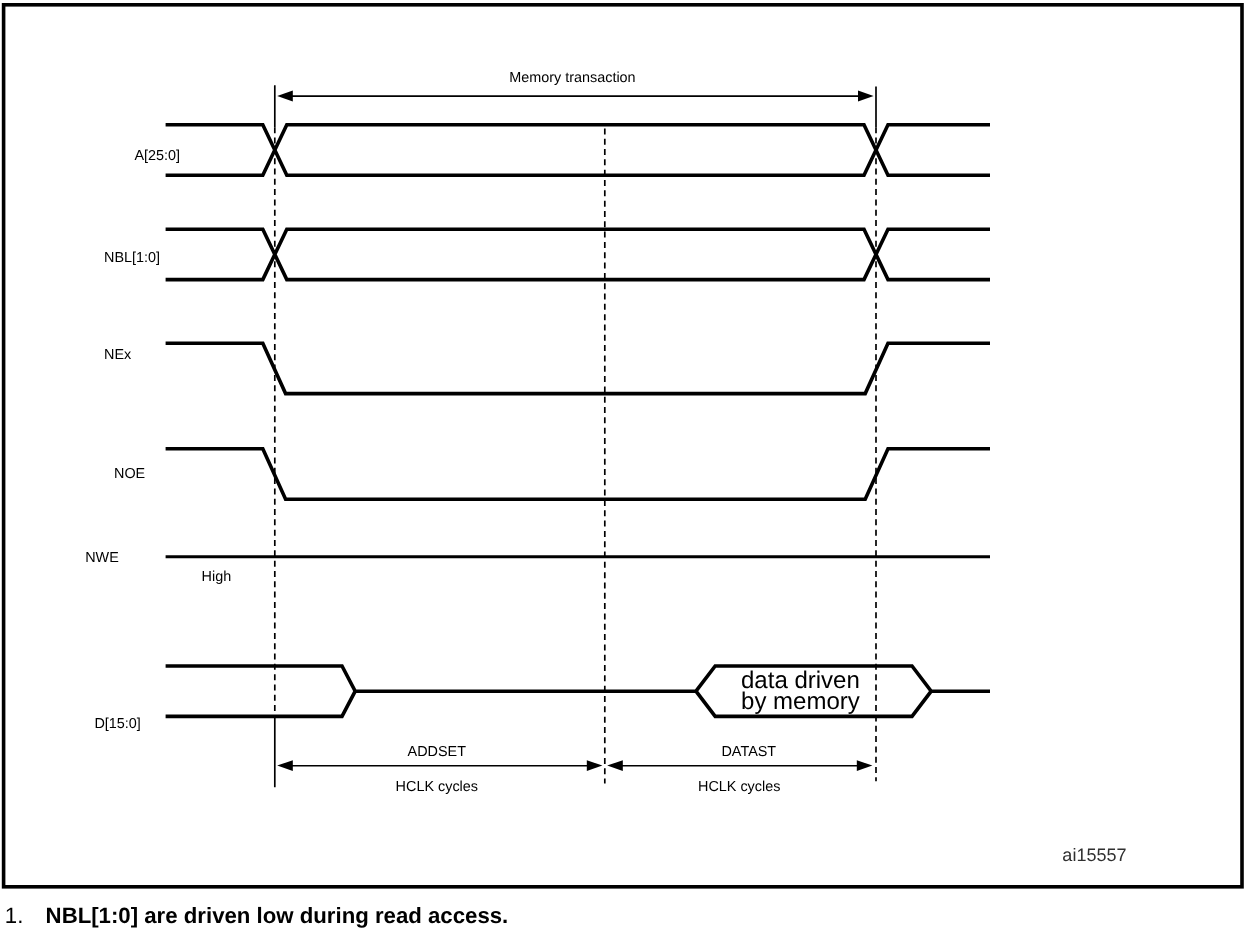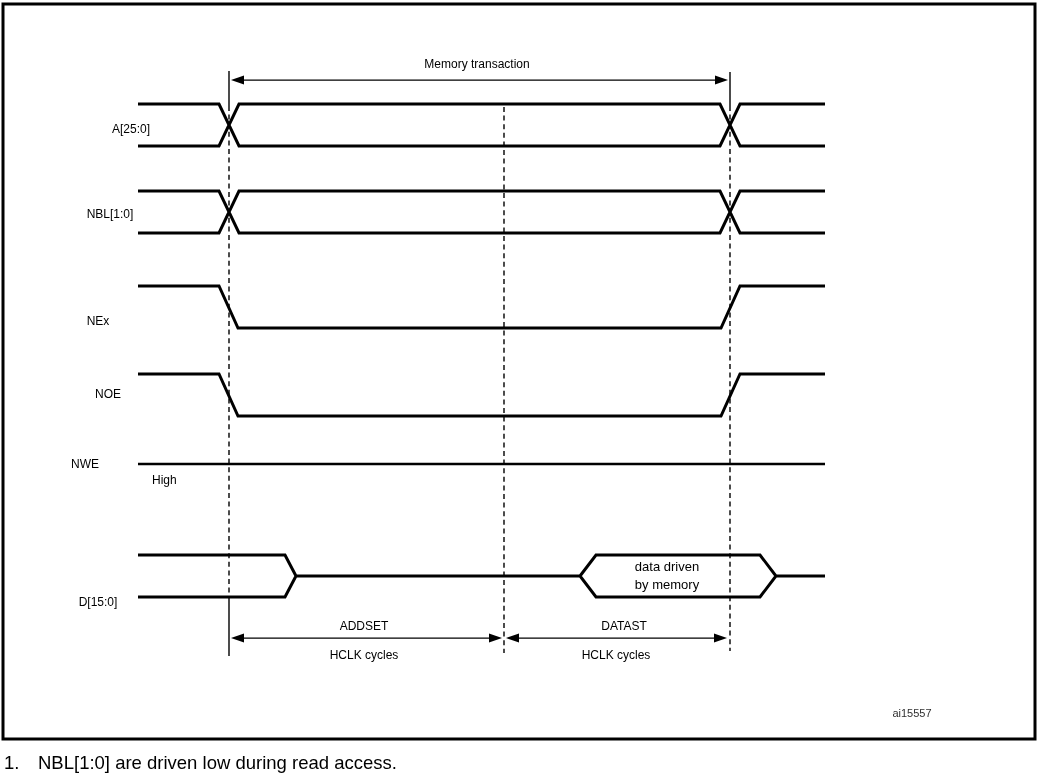--- a/index.html
+++ b/index.html
@@ -8,32 +8,32 @@
     font-family:"Liberation Sans",sans-serif;color:#000;overflow:hidden;
   }
   .stage svg{position:absolute;left:0;top:0;}
   .lbl{
     position:absolute;transform:translate(-50%,-50%);
     font-size:12px;line-height:1.1;white-space:nowrap;color:#000;
   }
   .lbl.left-anchor{transform:translate(0,-50%);}
   .hexnote{
     position:absolute;transform:translate(-50%,-50%);
-    font-size:13px;line-height:18px;text-align:center;white-space:nowrap;
+    font-size:20px;line-height:18px;text-align:center;white-space:nowrap;
   }
   .figid{
     position:absolute;transform:translate(-50%,-50%);
-    font-size:11px;color:#303030;white-space:nowrap;
+    font-size:15px;color:#303030;white-space:nowrap;
   }
   .footnote{
     position:absolute;top:752px;left:0;width:1039px;
     font-size:18.5px;white-space:nowrap;
   }
   .footnote .num{position:absolute;left:4px;top:0;}
-  .footnote .txt{position:absolute;left:38px;top:0;}
+  .footnote .txt{position:absolute;left:38px;top:0;font-weight:bold;}
 </style>
 </head>
 <body>
 
 <div class="stage">
 
   <svg width="1039" height="776" viewBox="0 0 1039 776">
 
     <rect x="3" y="4" width="1032" height="735" fill="none" stroke="#000" stroke-width="3"></rect>
 
@@ -70,26 +70,26 @@
       <path d="M138 374 H219 L238 416 H721 L740 374 H825"></path>
       <path d="M138 464 H825" stroke-width="2.6"></path>
       <path d="M138 555 H285 L296 576 L285 597 H138 M296 576 H580 M580 576 L596 555 H760 L776 576 L760 597 H596 Z M776 576 H825"></path>
     </g>
   </svg>
 
   <div class="lbl" style="left:477px;top:65px;">Memory transaction</div>
 
   <div class="lbl" style="left:87px;top:130px;margin-left:44px;">A[25:0]</div>
   <div class="lbl" style="left:98px;top:215px;margin-left:12px;">NBL[1:0]</div>
-  <div class="lbl" style="left:98px;top:322px;">NEx</div>
+  <div class="lbl" style="left:98px;top:296px;">NEx</div>
   <div class="lbl" style="left:108px;top:395px;">NOE</div>
   <div class="lbl" style="left:85px;top:465px;">NWE</div>
   <div class="lbl" style="left:98px;top:603px;">D[15:0]</div>
 
-  <div class="lbl left-anchor" style="left:152px;top:481px;">High</div>
+  <div class="lbl left-anchor" style="left:168px;top:481px;">High</div>
 
   <div class="hexnote" style="left:667px;top:576px;">
     <div>data driven</div>
     <div>by memory</div>
   </div>
 
   <div class="lbl" style="left:364px;top:627px;">ADDSET</div>
   <div class="lbl" style="left:364px;top:656px;">HCLK cycles</div>
   <div class="lbl" style="left:624px;top:627px;">DATAST</div>
   <div class="lbl" style="left:616px;top:656px;">HCLK cycles</div>

